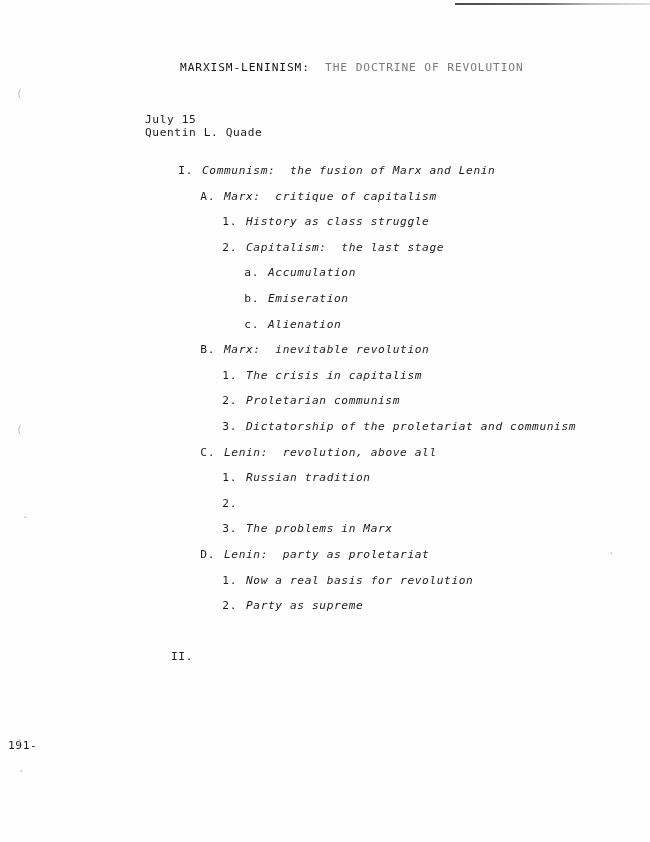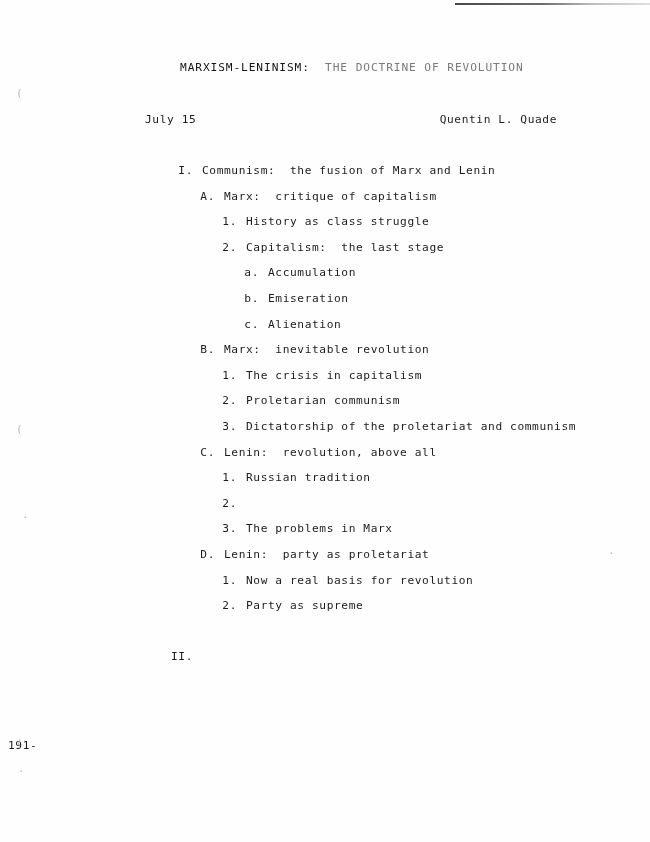--- a/index.html
+++ b/index.html
@@ -62,40 +62,41 @@
   }
 
   .meta-row {
     position: absolute;
     top: 113px;
     left: 137px;
     width: 420px;
     display: flex;
     justify-content: space-between;
     align-items: baseline;
+    flex-direction: column;
   }
 
   .outline {
     position: absolute;
     top: 164px;
     left: 0;
     width: 650px;
   }
   .outline-item {
     position: relative;
     height: 25.6px;
     display: flex;
     align-items: baseline;
   }
   .marker {
     display: inline-block;
     text-align: right;
     white-space: pre;
   }
-  .label { white-space: pre; }
+  .label { white-space: pre; font-style: italic; }
 
   
   .lvl-1 .marker { width: 185px; }
   .lvl-2 .marker { width: 207px; }
   .lvl-3 .marker { width: 229px; }
   .lvl-4 .marker { width: 251px; }
   .marker-gap { display: inline-block; width: 9px; }
 
   .spacer-item { height: 25.6px; }
 

